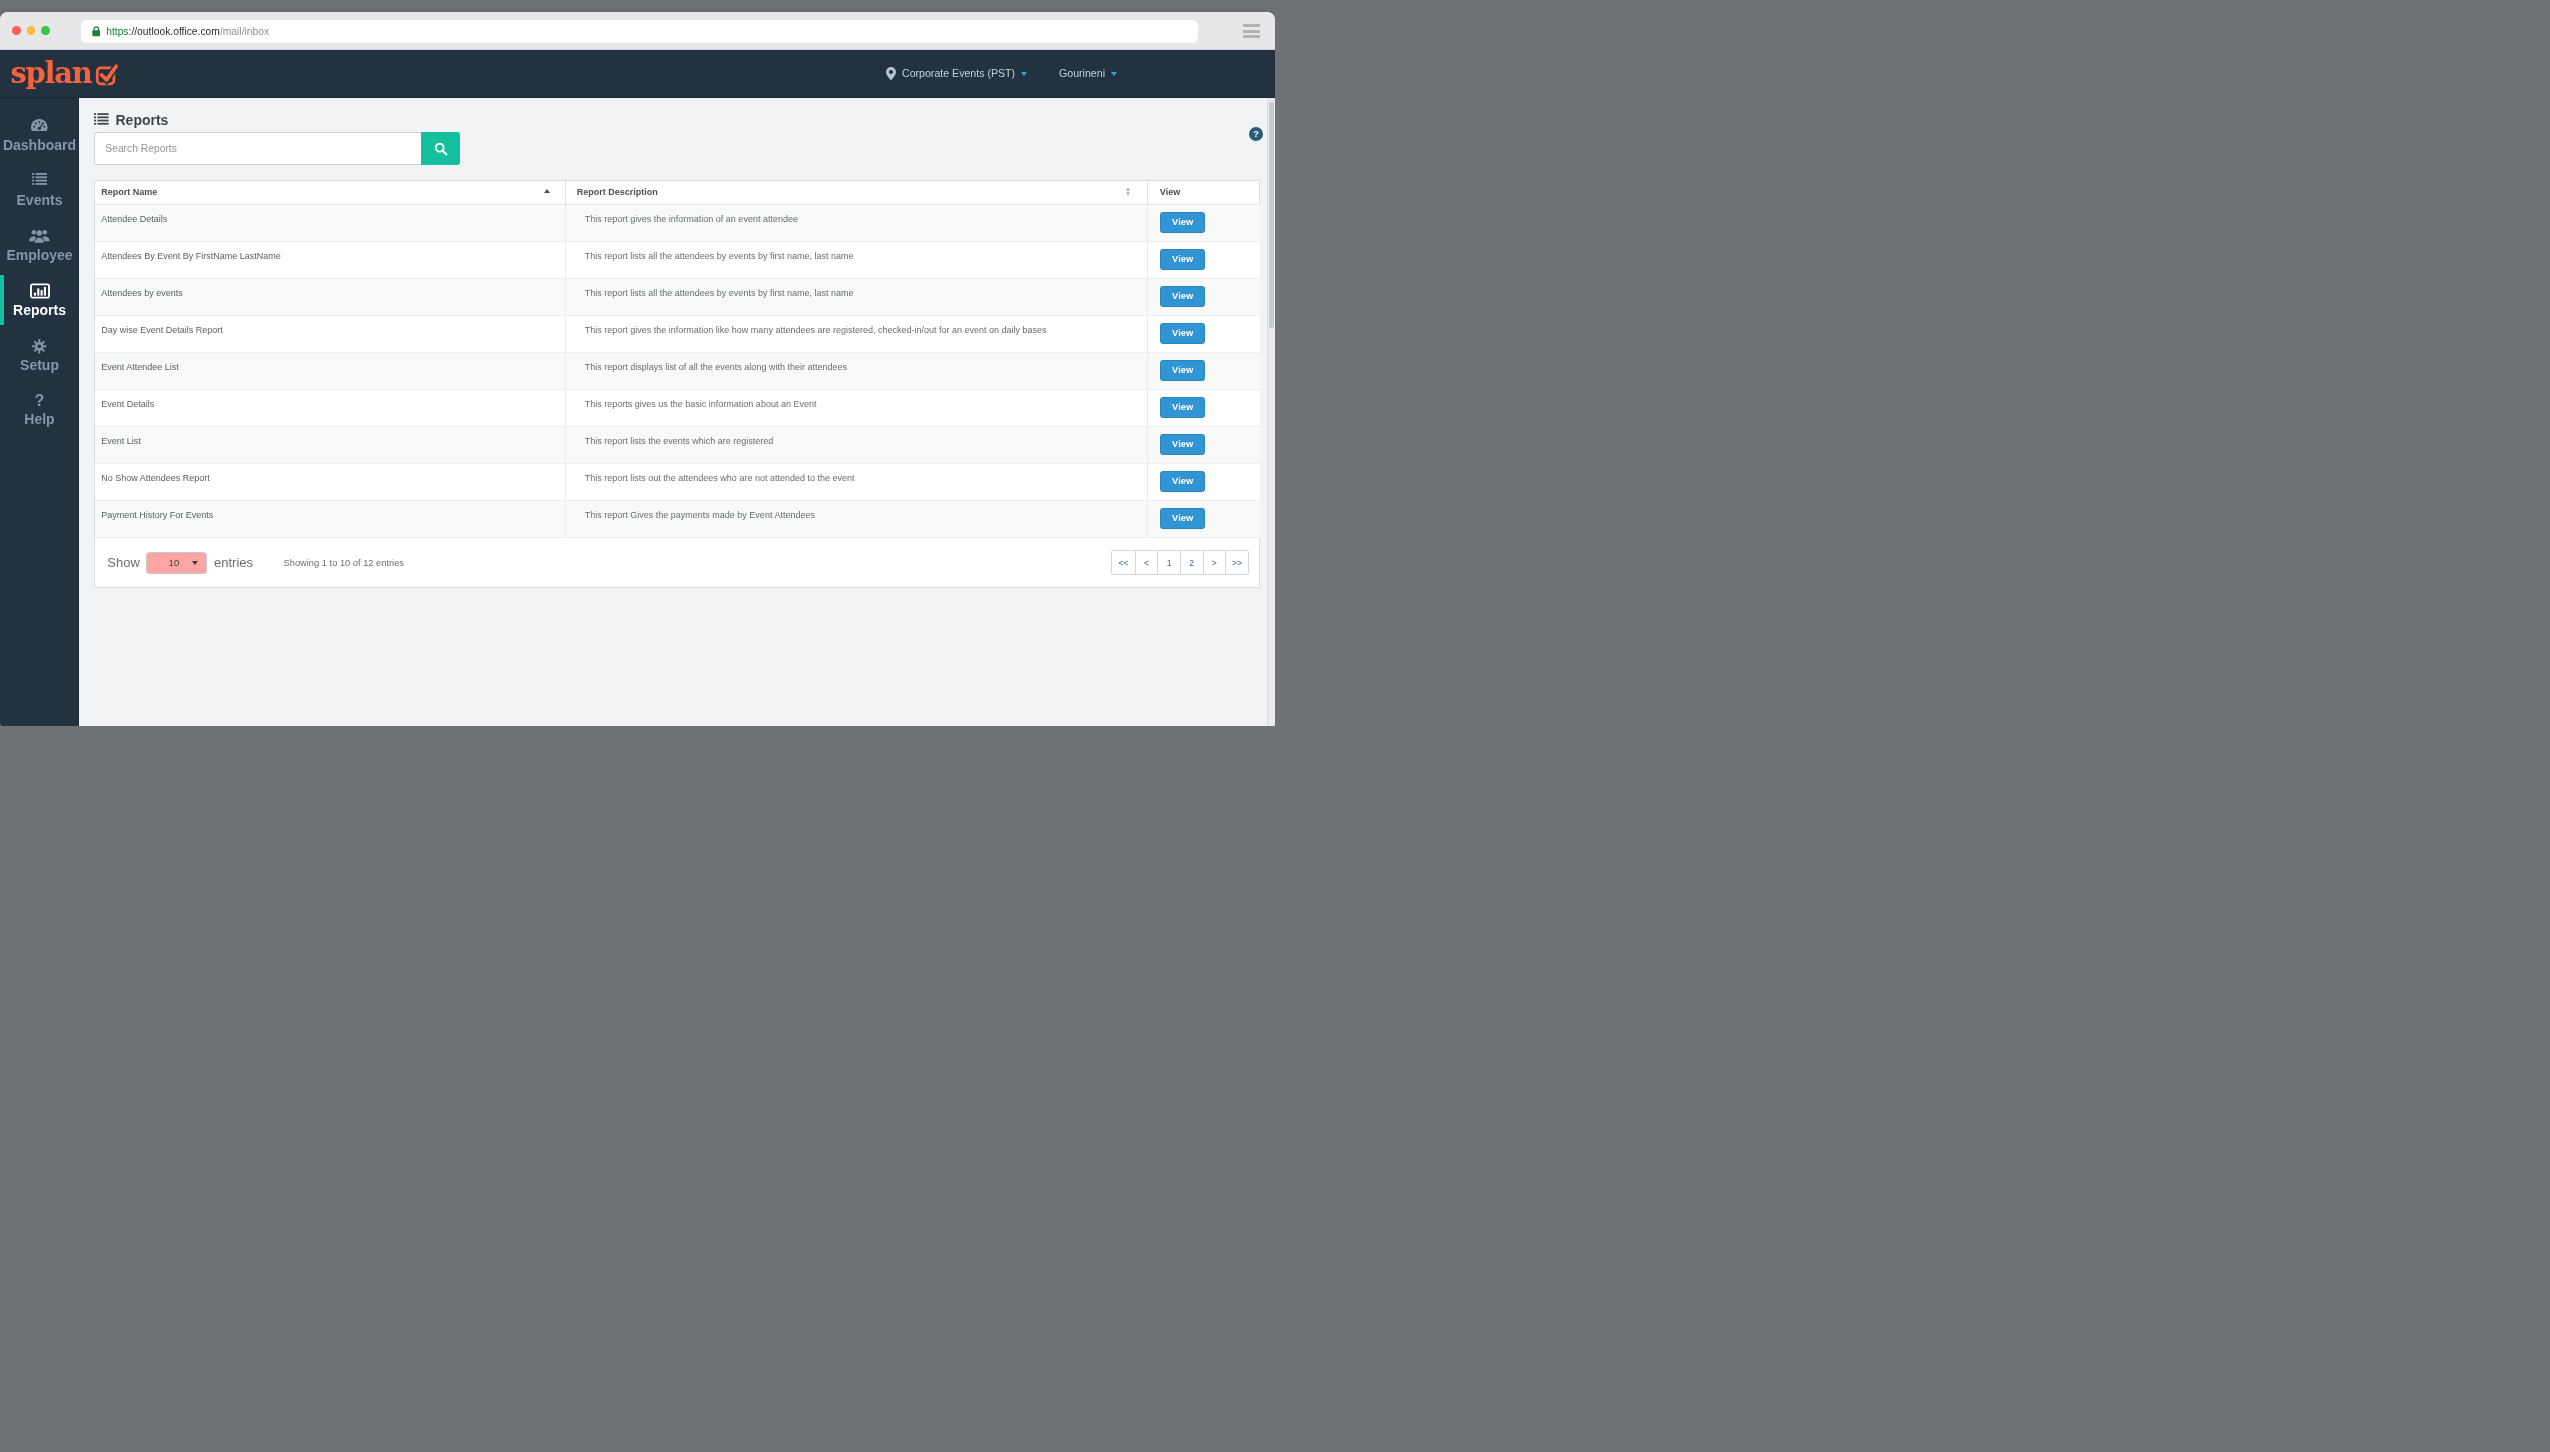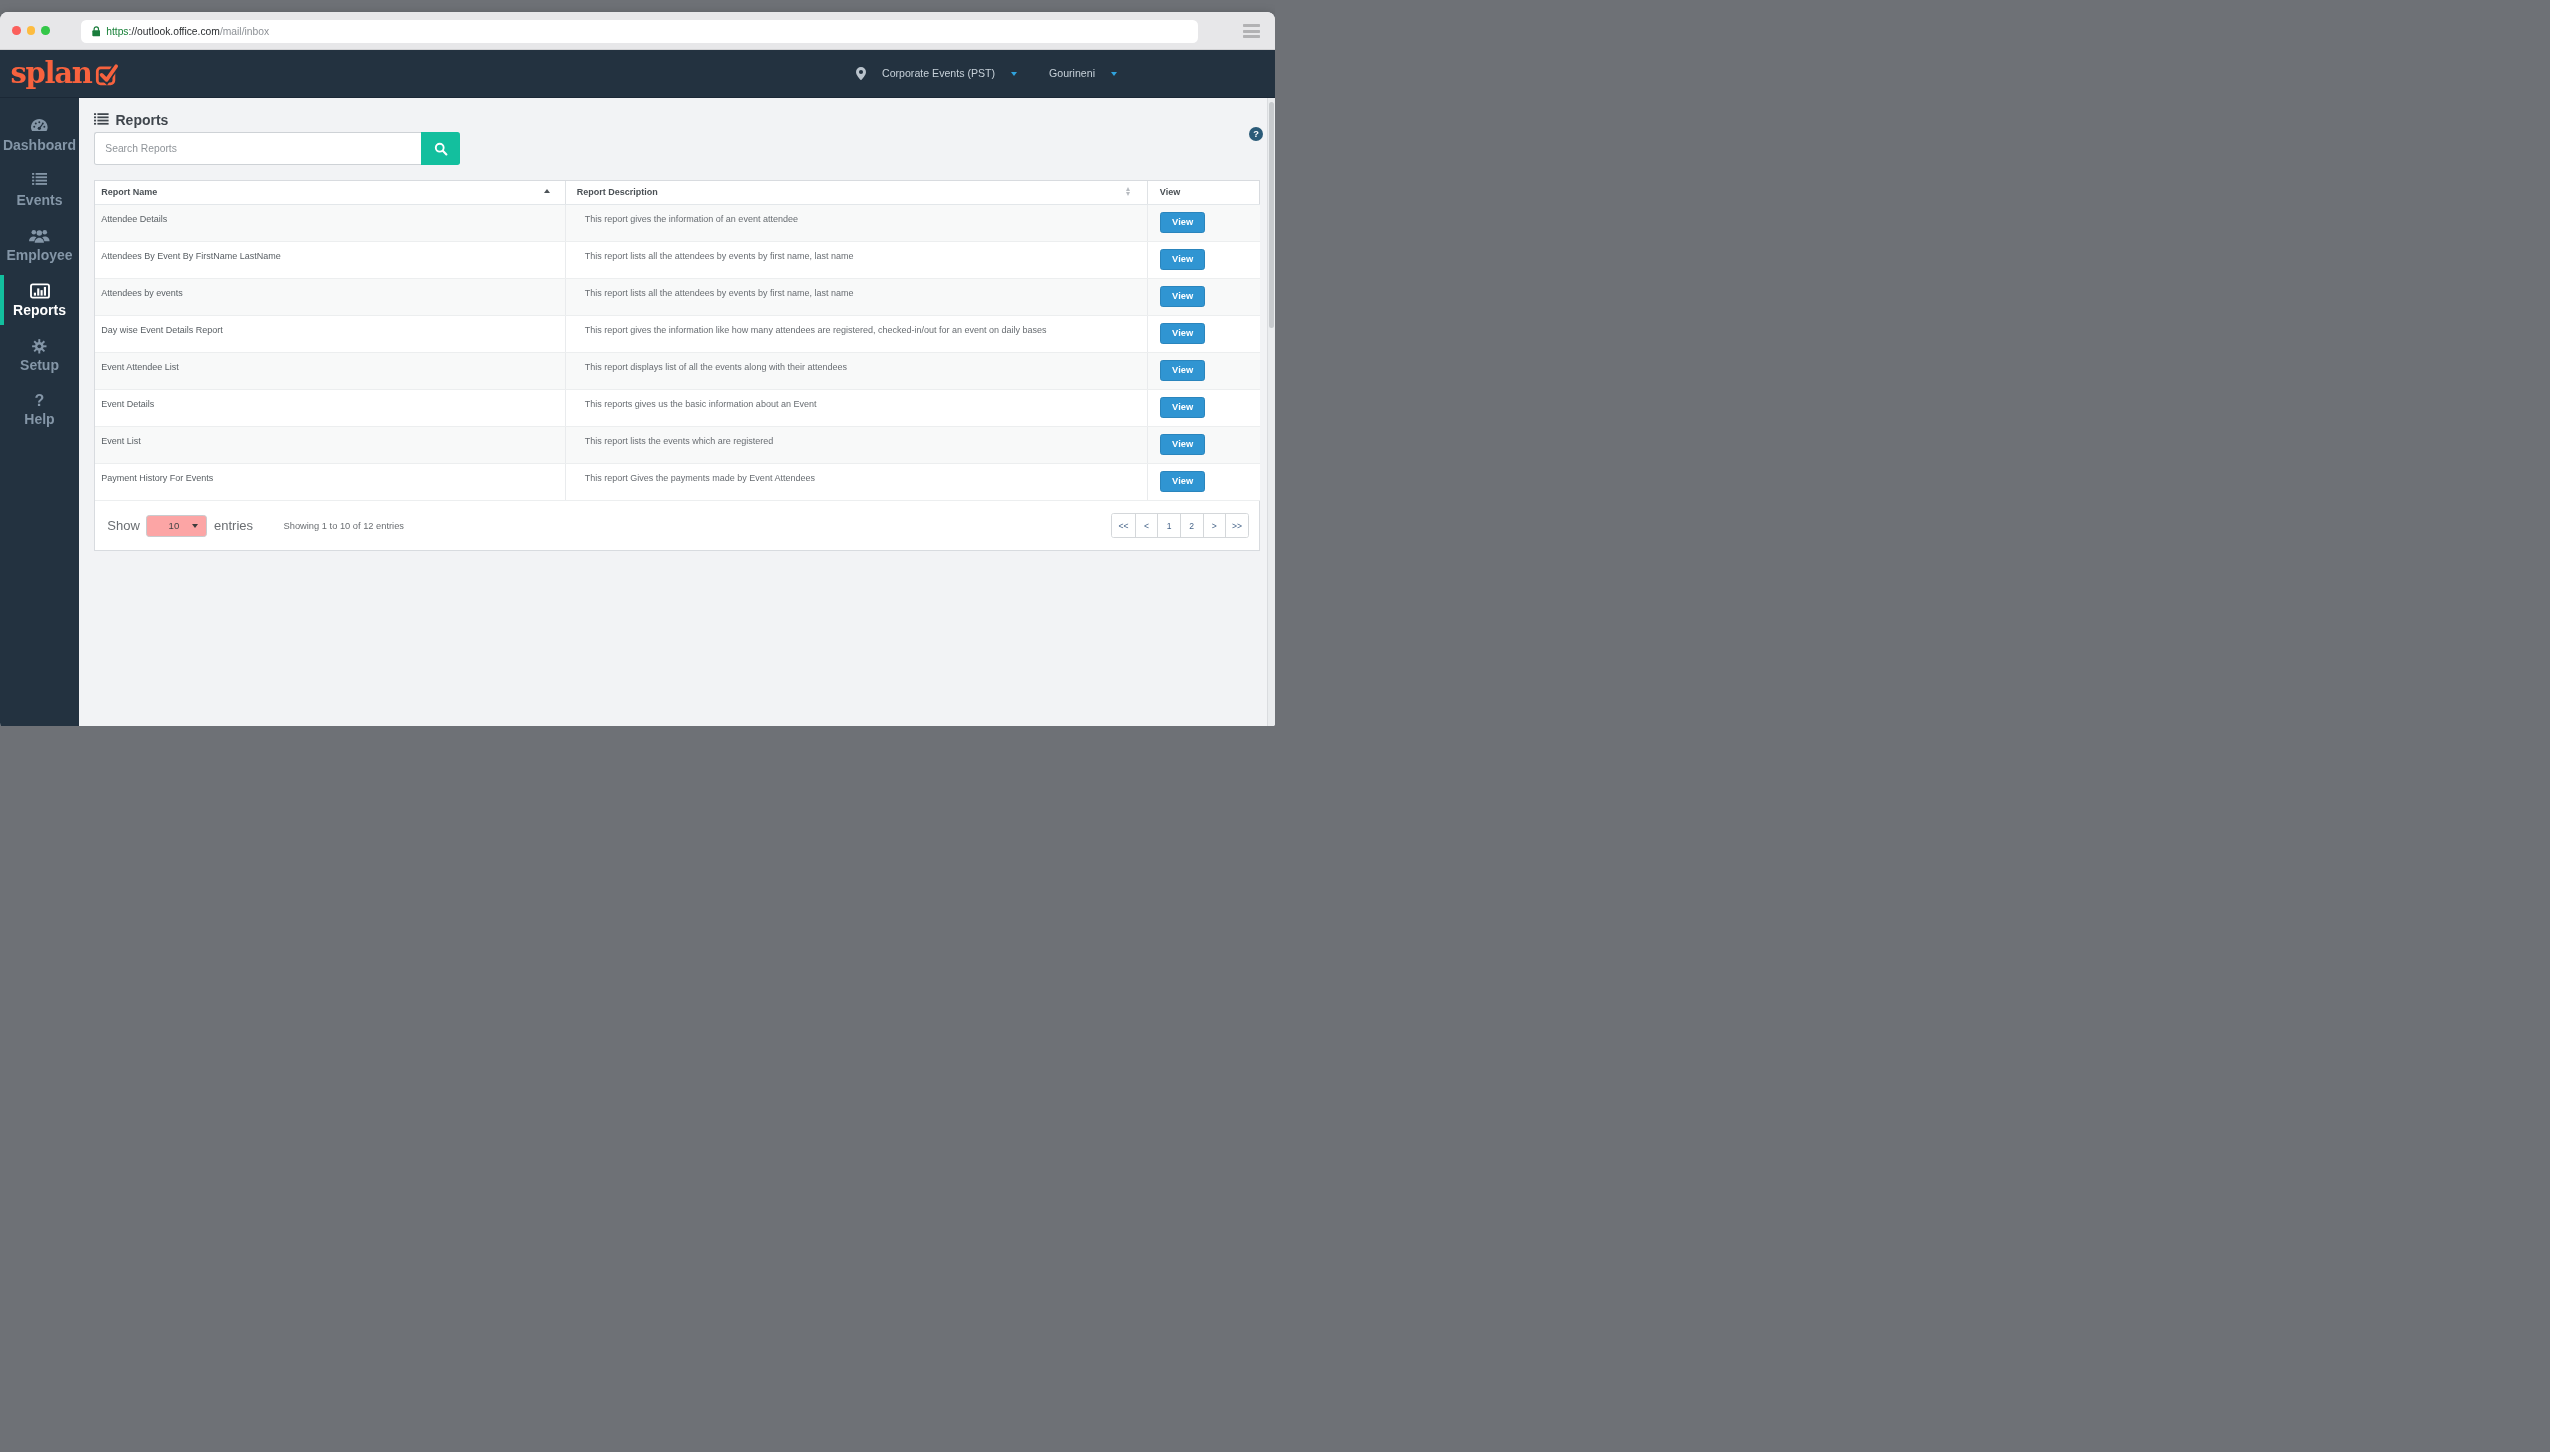--- a/index.html
+++ b/index.html
@@ -54,21 +54,21 @@
     margin-left:10.6px; display:flex; align-items:flex-end; cursor:pointer;
   }
   .logo .logo-text{
     font-family:"DejaVu Serif", serif; font-weight:bold; font-size:29px;
     line-height:0.95; color:var(--brand-orange); letter-spacing:-1.3px;
   }
   .logo svg{margin-left:2.7px; margin-bottom:1.3px;}
   .header-right{
     margin-left:auto; display:flex; align-items:center; gap:32px; padding-right:158px;
   }
-  .h-item{display:flex; align-items:center; gap:16px; cursor:pointer;}
+  .h-item{display:flex; align-items:center; gap:6px; cursor:pointer;}
   .h-item .h-label{color:#c6d0d8; font-size:10.6px;}
   .caret-down{
     width:0; height:0; border-left:3.3px solid transparent; border-right:3.3px solid transparent;
     border-top:4px solid var(--link-blue-caret); display:inline-block; margin-top:1.3px;
   }
   
   .body-row{flex:1; display:flex; min-height:0;}
   .sidebar{width:79px; flex:0 0 79px; background:var(--header-bg); padding-top:12px;}
   .side-item{
     position:relative; text-align:center; padding:8px 0 7.3px; margin-bottom:4.6px;
@@ -384,20 +384,25 @@
                   <td class="c-name">Event Details</td>
                   <td class="c-desc">This reports gives us the basic information about an Event</td>
                   <td class="c-view"><button class="view-btn">View</button></td>
                 </tr>
                 <tr>
                   <td class="c-name">Event List</td>
                   <td class="c-desc">This report lists the events which are registered</td>
                   <td class="c-view"><button class="view-btn">View</button></td>
                 </tr>
                 <tr>
+                  <td class="c-name">No Show Attendees Report</td>
+                  <td class="c-desc">This report lists out the attendees who are not attended to the event</td>
+                  <td class="c-view"><button class="view-btn">View</button></td>
+                </tr>
+                <tr>
                   <td class="c-name">Payment History For Events</td>
                   <td class="c-desc">This report Gives the payments made by Event Attendees</td>
                   <td class="c-view"><button class="view-btn">View</button></td>
                 </tr>
               </tbody>
           </table>
 
           <div class="card-footer">
             <span class="f-label">Show</span>
             <div class="page-size">

